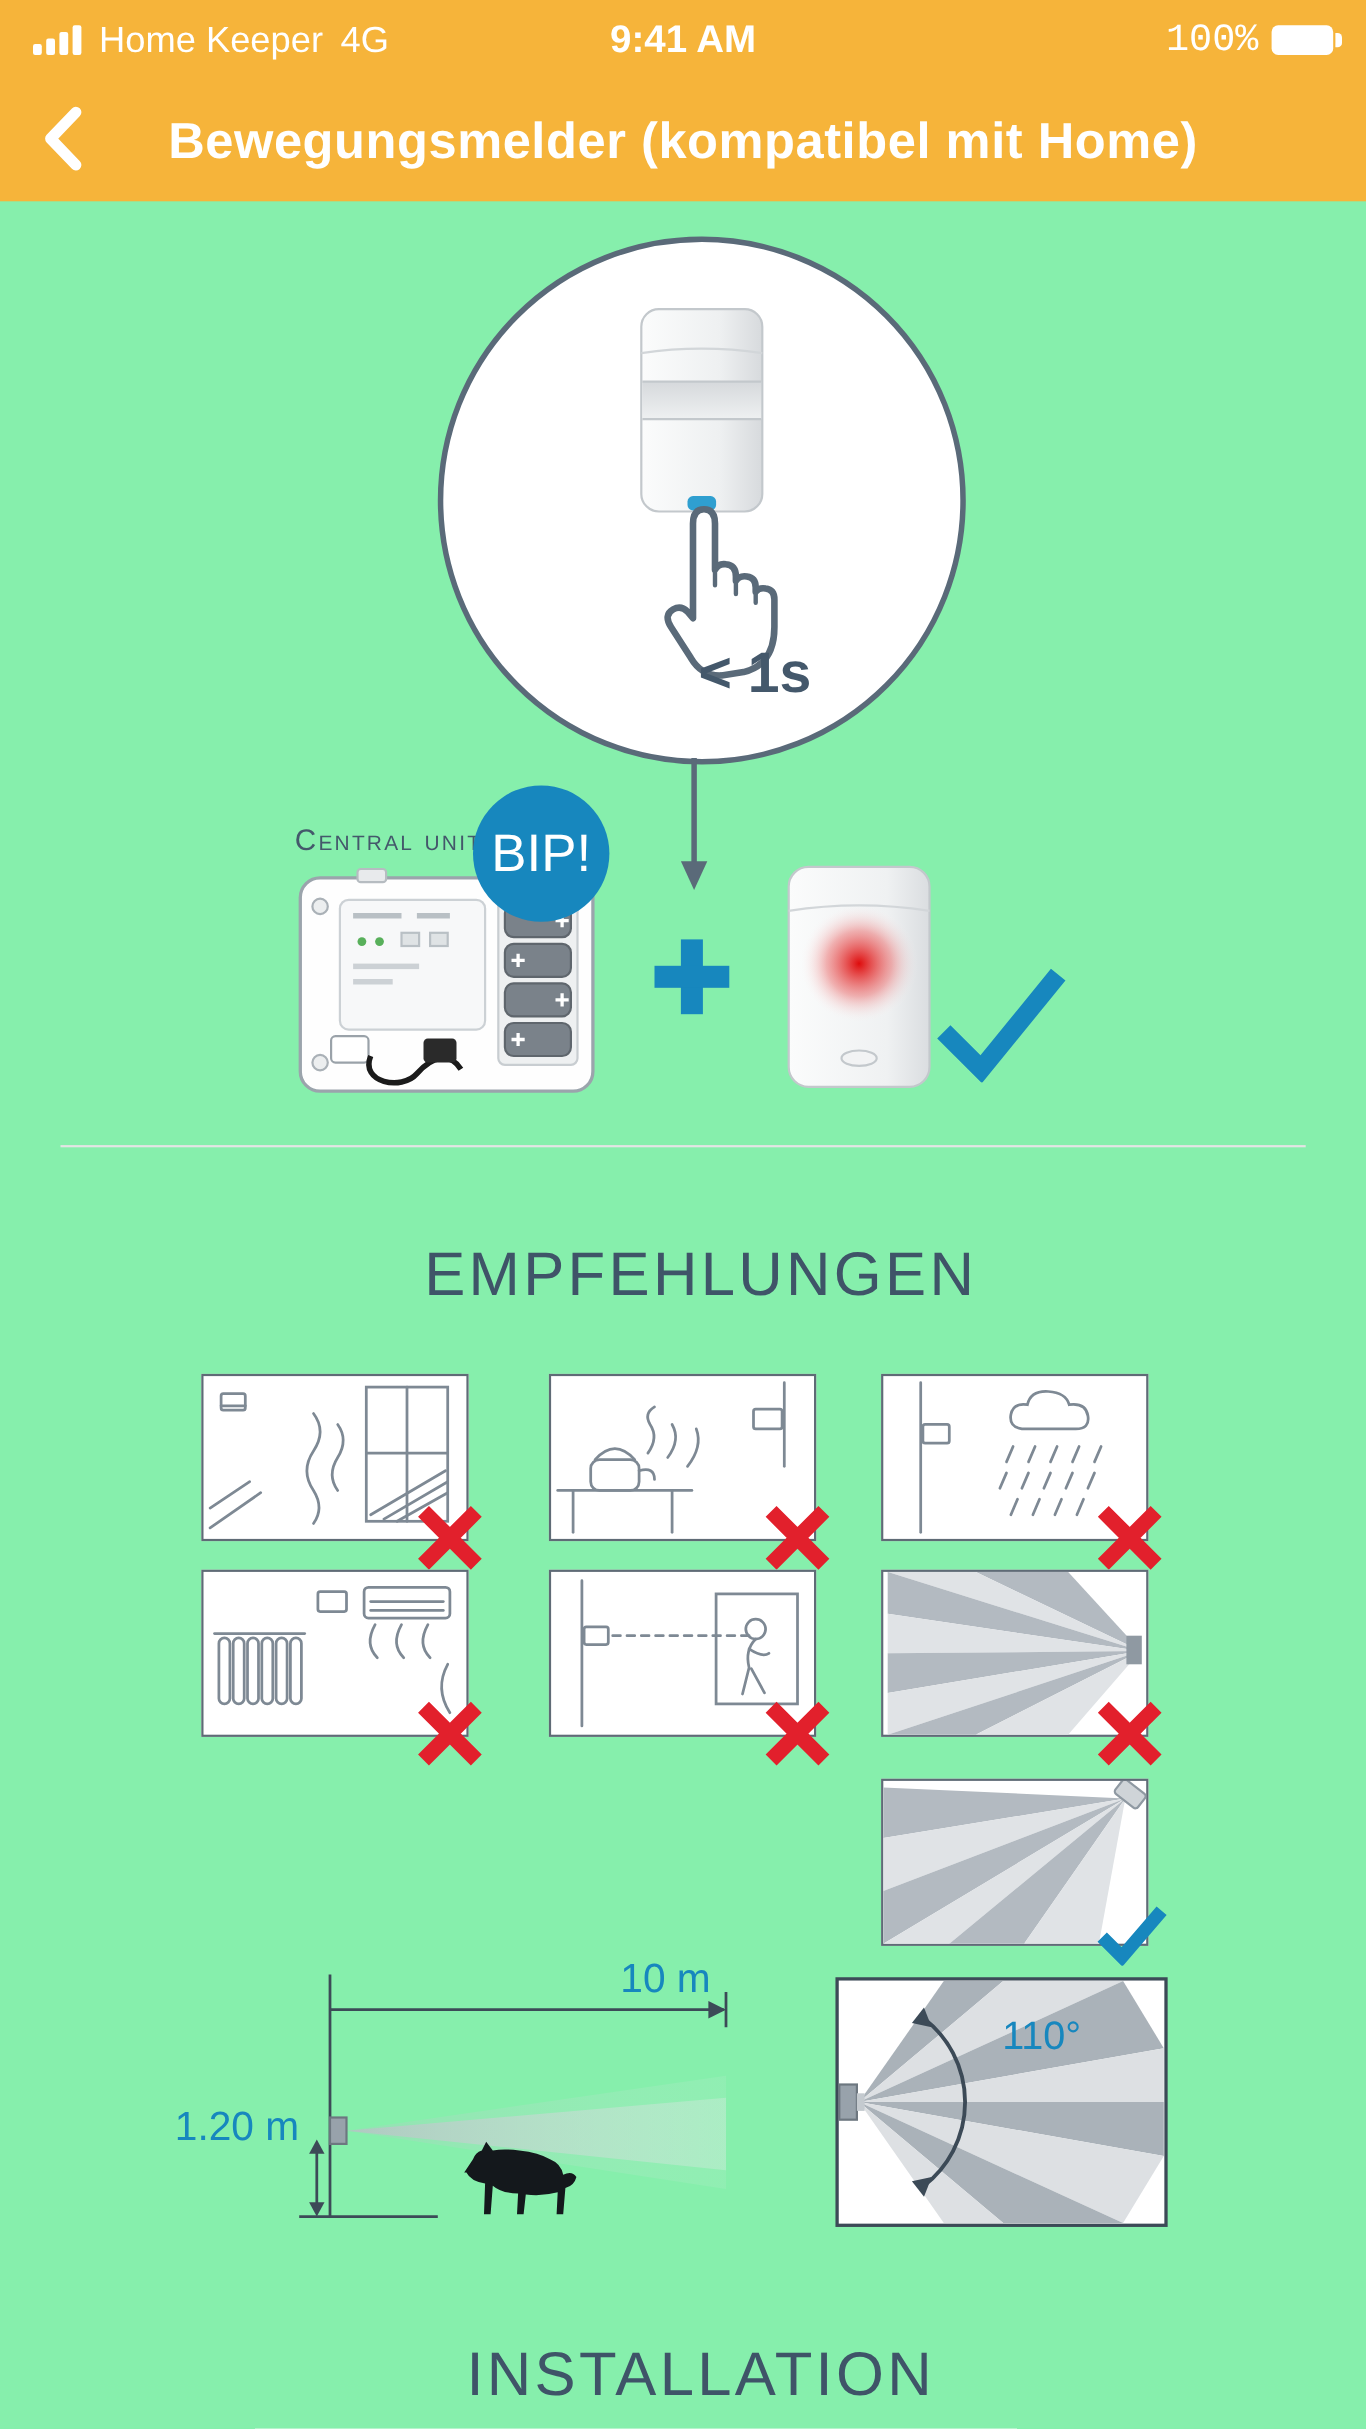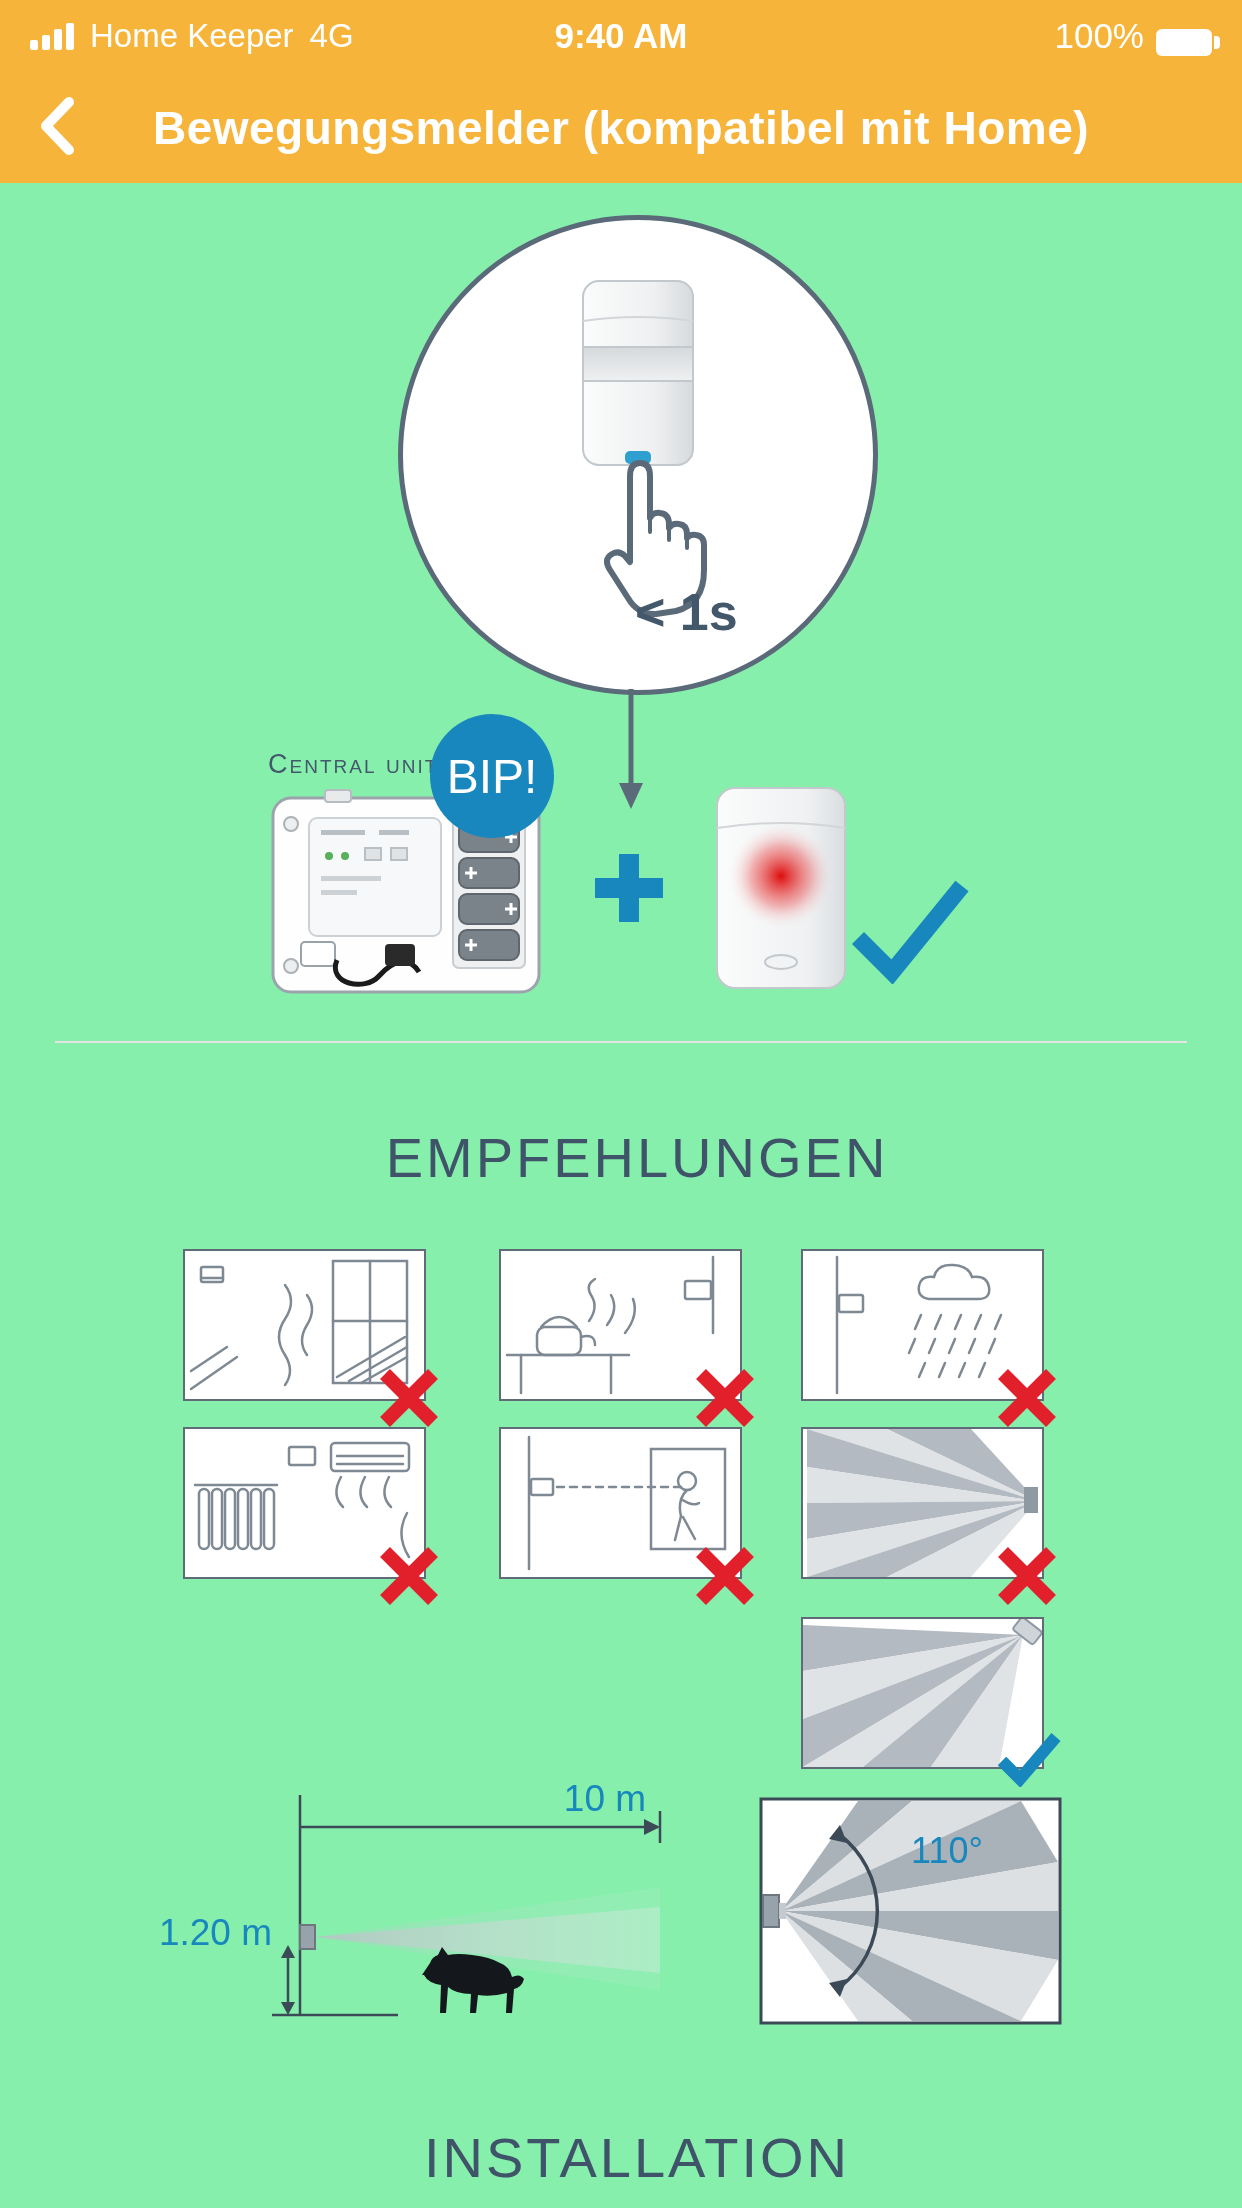--- a/index.html
+++ b/index.html
@@ -6,21 +6,21 @@
   .screen{position:relative;width:1242px;height:2208px;overflow:hidden;background:#86efac;
           font-family:"Liberation Sans",sans-serif;-webkit-font-smoothing:antialiased;}
   .abs{position:absolute;}
 
   
   .header{position:absolute;top:0;left:0;width:1242px;height:183px;background:var(--header-yellow,#F6B43A);}
   .status-bar{position:relative;display:flex;align-items:center;height:56px;padding:8px 30px 0;color:#fff;font-size:33px;}
   .sb-left{display:flex;align-items:center;gap:16px;z-index:2;}
   .sb-center{position:absolute;left:0;right:0;top:8px;height:56px;display:flex;align-items:center;justify-content:center;
              font-weight:700;font-size:35px;color:#fff;}
-  .sb-right{margin-left:auto;display:flex;align-items:flex-end;gap:12px;font-size:35px;z-index:2;}
+  .sb-right{margin-left:auto;display:flex;align-items:center;gap:12px;font-size:35px;z-index:2;font-family:Liberation Mono, monospace;}
   .signal{display:flex;align-items:flex-end;gap:4px;height:27px;}
   .signal i{display:block;width:8px;background:#fff;border-radius:2px;}
   .signal i:nth-child(1){height:10px}.signal i:nth-child(2){height:15px}
   .signal i:nth-child(3){height:21px}.signal i:nth-child(4){height:27px}
   .battery{position:relative;width:56px;height:27px;background:#fff;border-radius:6px;}
   .battery::after{content:"";position:absolute;right:-8px;top:7px;width:6px;height:13px;background:#fff;border-radius:0 4px 4px 0;}
   .nav-bar{position:relative;height:127px;display:flex;align-items:center;justify-content:center;}
   .back-button{position:absolute;left:36px;top:30px;width:44px;height:64px;cursor:pointer;}
   .page-title{margin:0;color:#fff;font-size:46px;font-weight:700;letter-spacing:.5px;white-space:nowrap;}
 
@@ -74,21 +74,21 @@
         <span class="signal">
             <i></i>
             <i></i>
             <i></i>
             <i></i>
           </span>
         <span>Home Keeper</span>
         <span>4G</span>
       </div>
       <div class="sb-center">
-          <span>9:40 AM</span>
+          <span>9:41 AM</span>
         </div>
       <div class="sb-right">
         <span>100%</span>
         <span class="battery"></span>
       </div>
     </div>
     <div class="nav-bar">
       <svg class="back-button" viewBox="0 0 44 64">
         <polyline points="33 8 10 32 33 56" fill="none" stroke="#fff" stroke-width="10" stroke-linecap="round" stroke-linejoin="round"></polyline>
       </svg>

